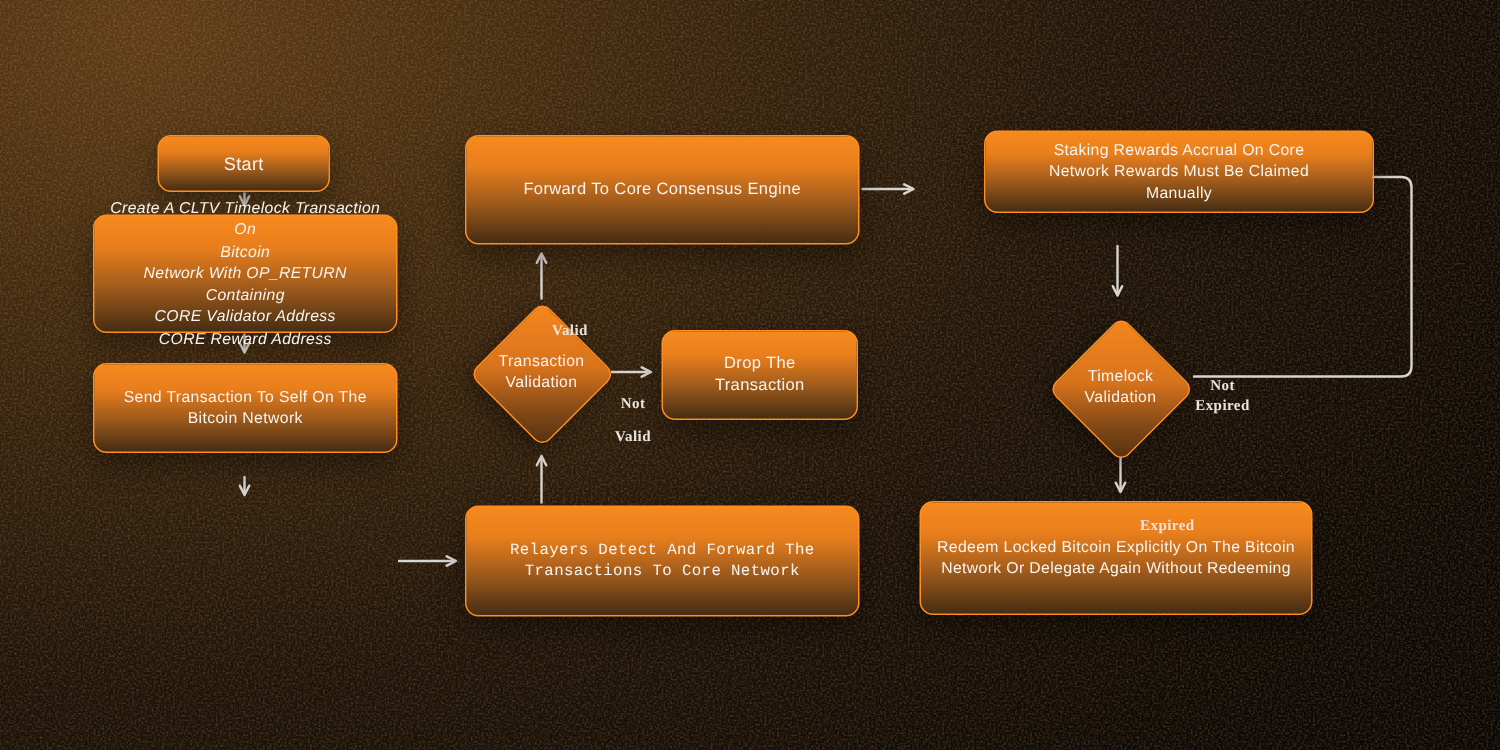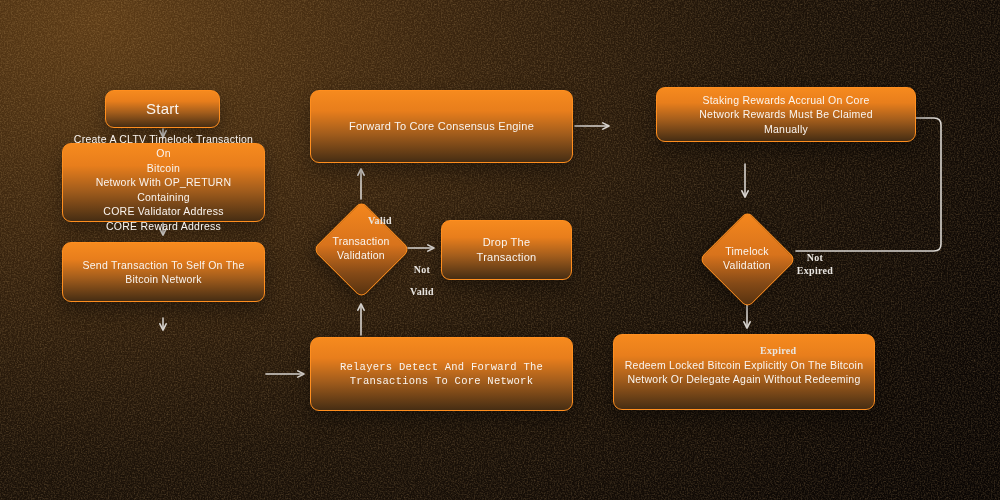--- a/index.html
+++ b/index.html
@@ -14,21 +14,21 @@
   .node{
     position:absolute;z-index:3;
     border:1.5px solid #ff8e1e;border-radius:9px;
     background:linear-gradient(180deg,#f68a1e 0%,#e87e1c 28%,#a35d1c 60%,#462d13 100%);
     color:#faf5f0;
     display:flex;align-items:center;justify-content:center;text-align:center;
     font-size:10.5px;line-height:1.38;letter-spacing:0.25px;
     white-space:pre-line;padding:4px 8px;box-sizing:border-box;
     box-shadow:0 8px 18px rgba(0,0,0,0.35);
   }
-  .node--small{font-size:15px;}
+  .node--small{font-size:12px;}
   .node--wide{font-size:11px;}
   .diamond{
     position:absolute;z-index:3;width:96px;height:96px;
     display:flex;align-items:center;justify-content:center;
   }
   .diamond-shape{
     position:absolute;width:67px;height:67px;transform:rotate(45deg);
     border:1.5px solid #ff8e1e;border-radius:7px;
     background:linear-gradient(135deg,#f5871d 0%,#d8731c 45%,#854a17 75%,#53300f 100%);
     box-shadow:0 6px 14px rgba(0,0,0,0.35);
@@ -76,21 +76,21 @@
       <path d="M408,248 L433,248" marker-end="url(#ah)"></path>
       <path d="M575,126 L608,126" marker-end="url(#ah)"></path>
       <path d="M745,164 L745,196" marker-end="url(#ah)"></path>
       <path d="M796,251 L934,251 Q941,251 941,244 L941,125 Q941,118 934,118 L882,118" marker-end="url(#ah)"></path>
       <path d="M747,301 L747,327" marker-end="url(#ah)"></path>
     </g>
   </svg>
 
   <div class="node node--small" style="left:105px;top:90px;width:115px;height:38px;">Start</div>
 
-  <div class="node" style="left:62px;top:143px;width:203px;height:79px;">Create A CLTV Timelock Transaction On
+  <div class="node" style="left:62px;top:143px;width:203px;height:79px;font-style:italic;">Create A CLTV Timelock Transaction On
 Bitcoin
 Network With OP_RETURN Containing
 CORE Validator Address
 CORE Reward Address</div>
 
   <div class="node" style="left:62px;top:242px;width:203px;height:60px;">Send Transaction To Self On The
 Bitcoin Network</div>
 
 
   <div class="node node--wide" style="left:310px;top:90px;width:263px;height:73px;">Forward To Core Consensus Engine</div>

